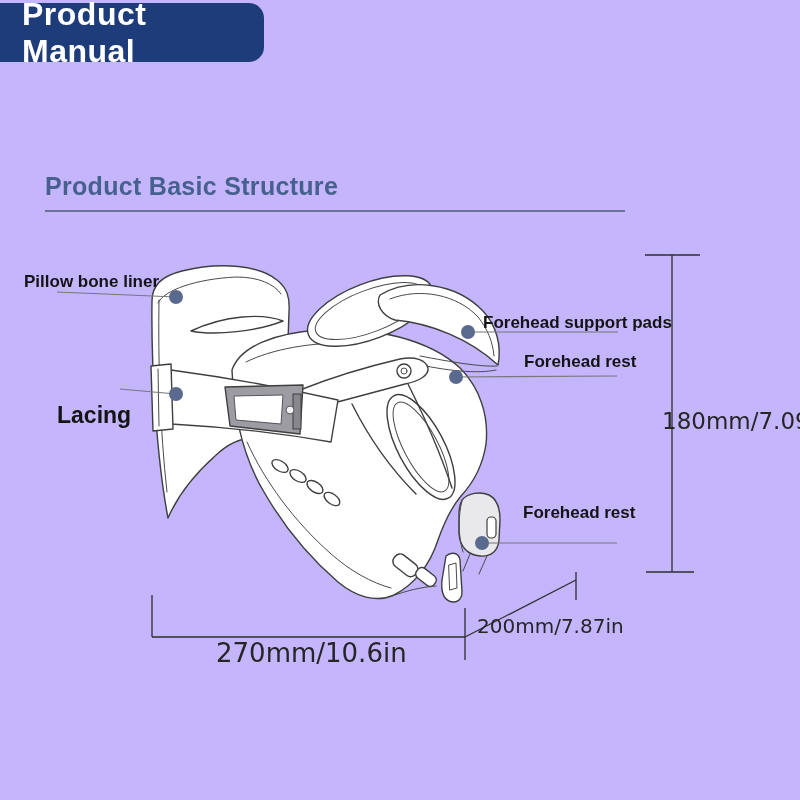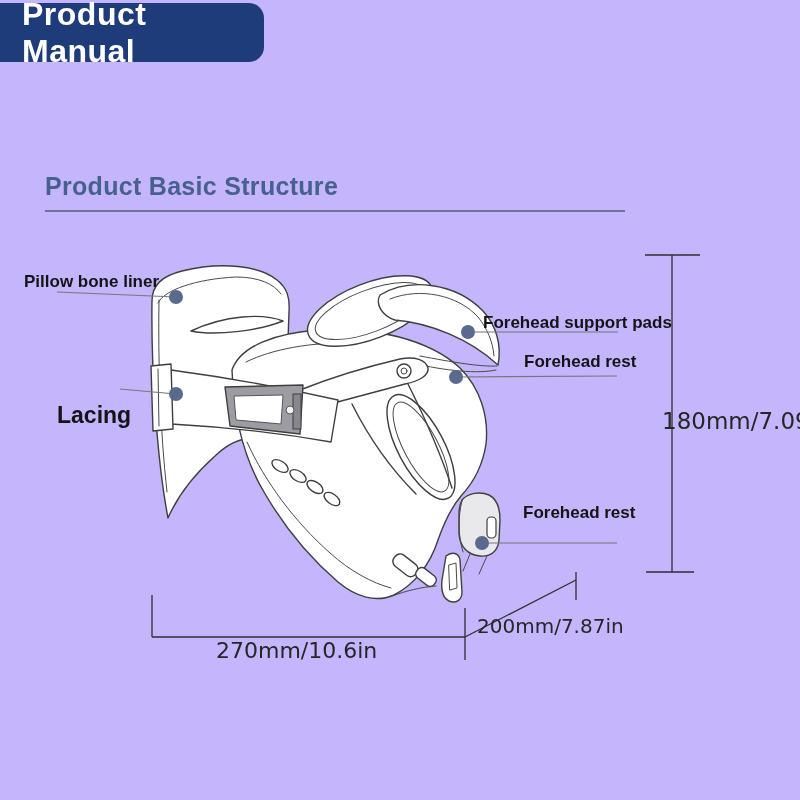--- a/index.html
+++ b/index.html
@@ -141,15 +141,15 @@
     </g>
   </svg>
 
   <div class="part-label" style="left:24px;top:272px;">Pillow bone liner</div>
   <div class="part-label" style="left:57px;top:366px;font-size:23px;margin-top:36px;">Lacing</div>
   <div class="part-label" style="left:483px;top:313px;">Forehead support pads</div>
   <div class="part-label" style="left:524px;top:352px;">Forehead rest</div>
   <div class="part-label" style="left:523px;top:503px;">Forehead rest</div>
 
   <div class="dim-label" style="left:662px;top:408px;font-size:23px;">180mm/7.09in</div>
-  <div class="dim-label" style="left:216px;top:638px;font-size:22px;">270mm/10.6in</div>
+  <div class="dim-label" style="left:216px;top:638px;font-size:26px;">270mm/10.6in</div>
   <div class="dim-label" style="left:477px;top:614px;font-size:20px;">200mm/7.87in</div>
 </div>
 
 </body></html>

